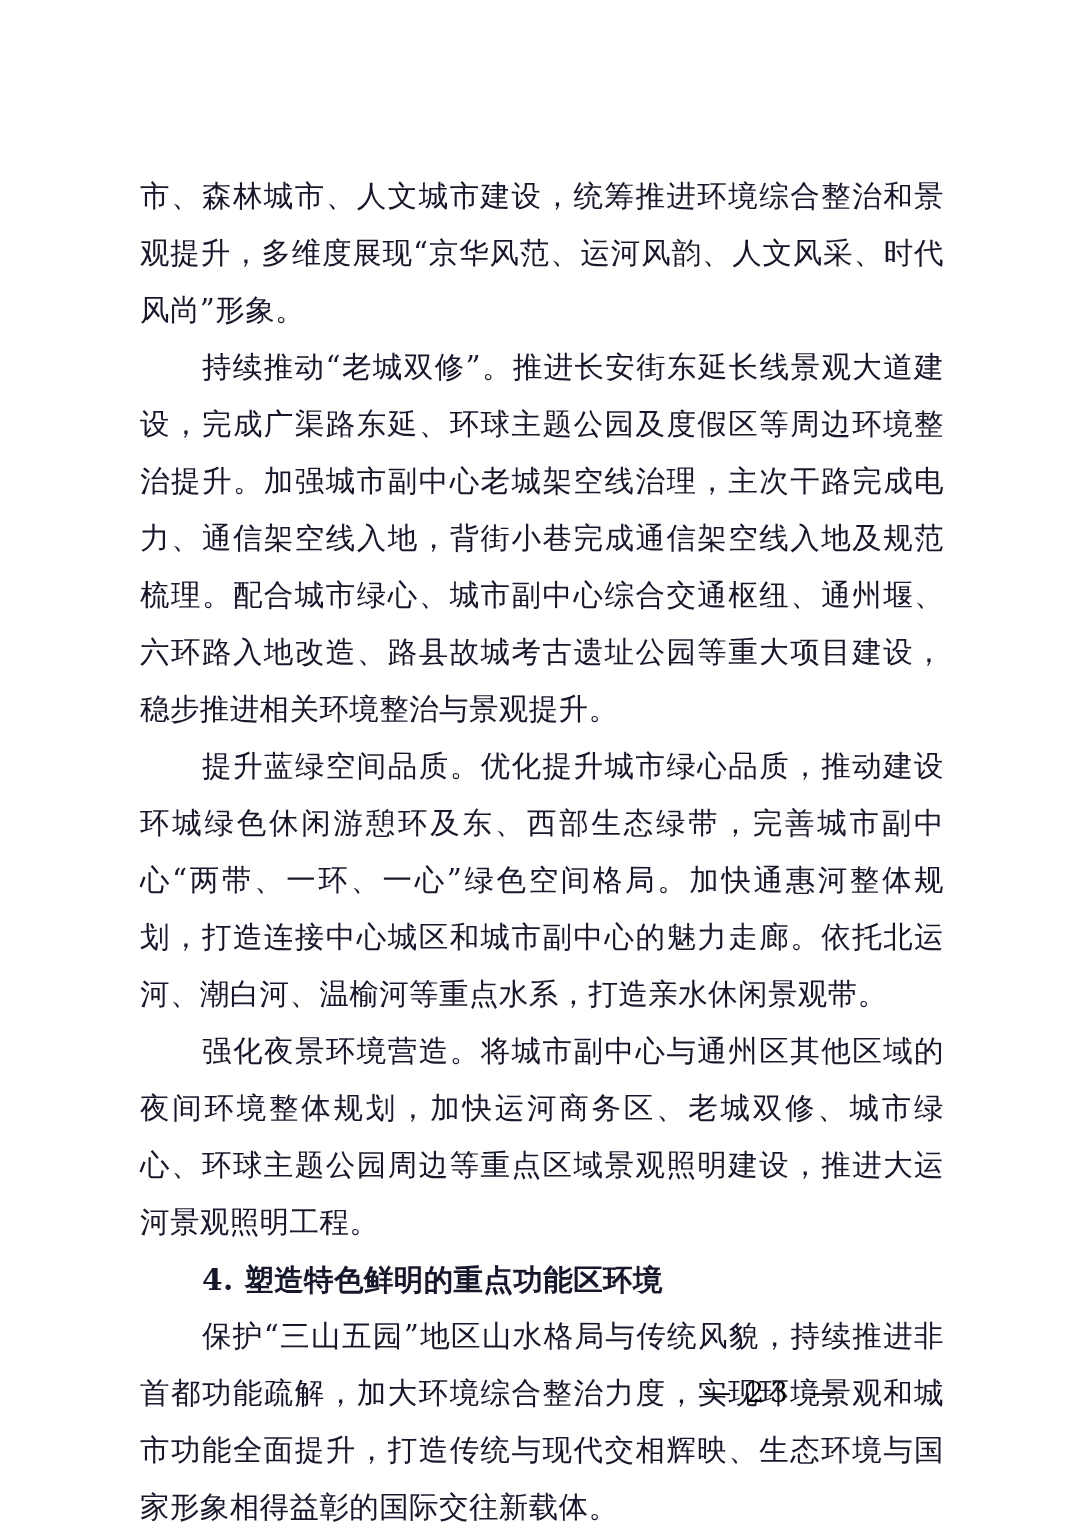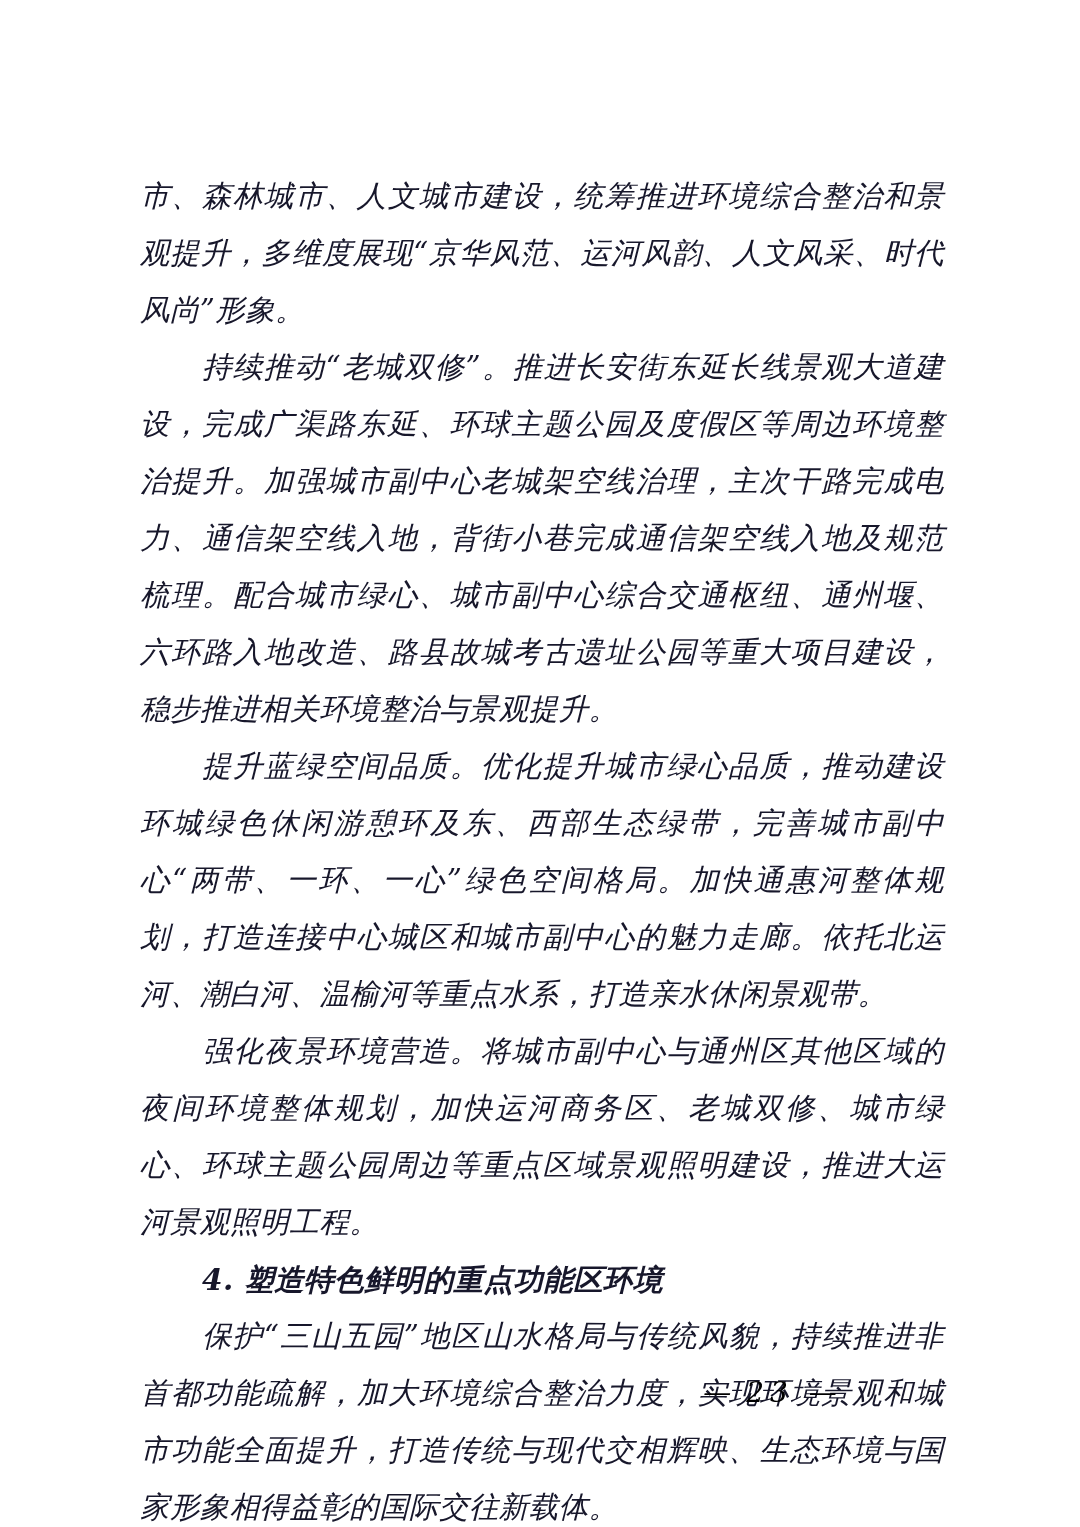--- a/index.html
+++ b/index.html
@@ -13,21 +13,20 @@
     font-family: "DejaVu Serif", serif;
     color: #1a1a2e;
     overflow: hidden;
   }
   .page {
     position: relative;
     width: 1080px;
     height: 1527px;
     box-sizing: border-box;
     padding: 168px 136px 0 140px;
-    font-style: italic;
   }
   .body-text {
     font-family: "DejaVu Serif", serif;
     font-size: 29.5px;
     line-height: 57px;
     color: #17172b;
     text-align: justify;
     text-justify: inter-ideograph;
     letter-spacing: 0.4px;
   }

